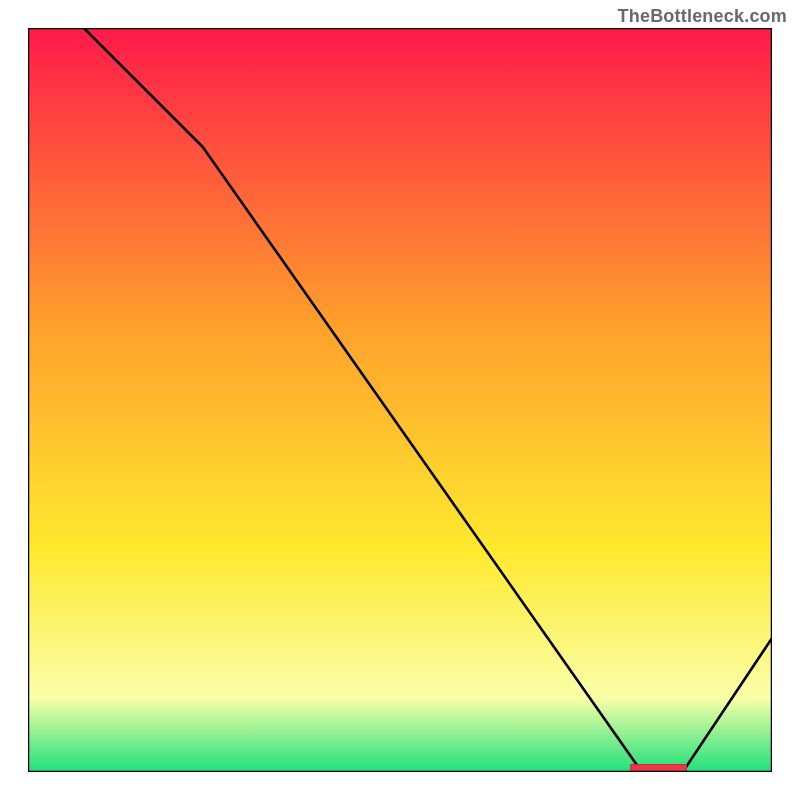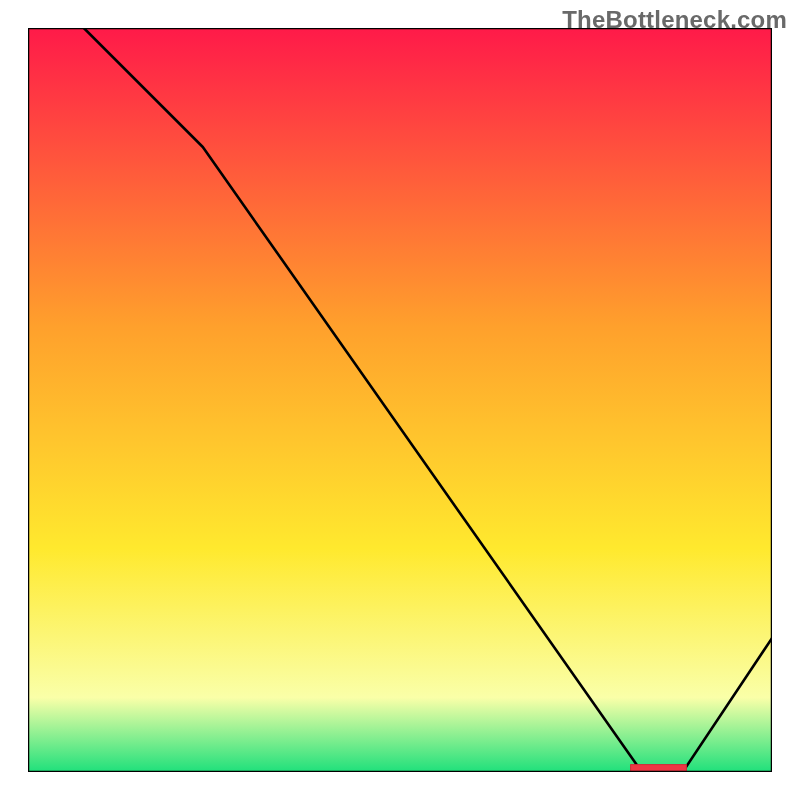--- a/index.html
+++ b/index.html
@@ -13,21 +13,21 @@
   }
   .stage {
     position: relative;
     width: 800px;
     height: 800px;
   }
   .watermark {
     position: absolute;
     top: 6px;
     right: 13px;
-    font-size: 24px;
+    font-size: 18px;
     font-weight: 700;
     color: #696969;
     letter-spacing: 0.2px;
   }
   .plot {
     position: absolute;
     left: 28px;
     top: 28px;
     width: 744px;
     height: 744px;

